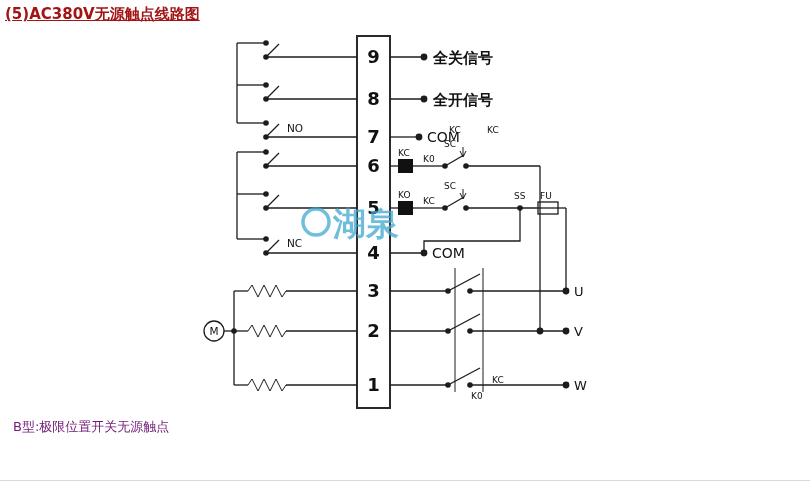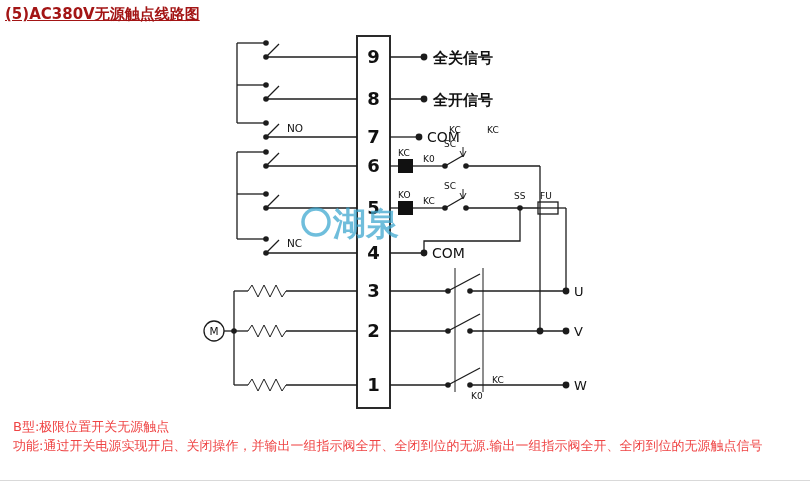--- a/index.html
+++ b/index.html
@@ -7,21 +7,21 @@
     width:810px;height:484px;background:#ffffff;position:relative;overflow:hidden;
     font-family:"DejaVu Sans","Liberation Sans",sans-serif;
   }
   .title{
     position:absolute;left:5px;top:5px;
     font-size:15px;color:#a31515;text-decoration:underline;font-weight:bold;
     white-space:nowrap;
   }
   .footer{
     position:absolute;left:13px;top:418px;width:784px;
-    font-size:13px;color:#ef4444;line-height:1.32;
+    font-size:13px;color:#701a75;line-height:1.32;
   }
   .footer p{margin:0 0 2px 0;}
   .bottom-rule{
     position:absolute;left:0;top:480px;width:810px;height:0;
     border-top:1px solid #d9d9d9;
   }
   svg{position:absolute;left:0;top:0;}
   .w{stroke:#1c1c1c;stroke-width:1.3;fill:none;}
   .w-thin{stroke:#1c1c1c;stroke-width:1;fill:none;}
   .dot{fill:#1c1c1c;stroke:none;}
@@ -202,16 +202,15 @@
   </g>
 
   <g>
     <circle class="wm-ring" cx="316" cy="222" r="13"></circle>
     <text class="wm-text" x="333" y="235">湖泉</text>
   </g>
 </svg>
 
 <div class="footer">
   <p>B型:极限位置开关无源触点</p>
-  <p>功能:通过开关电源实现开启、关闭操作，并输出一组指示阀全开、全闭到位的无源.输出一组指示阀全开、全闭到位的无源触点信号</p>
 </div>
 
 <div class="bottom-rule"></div>
 
 </body></html>

